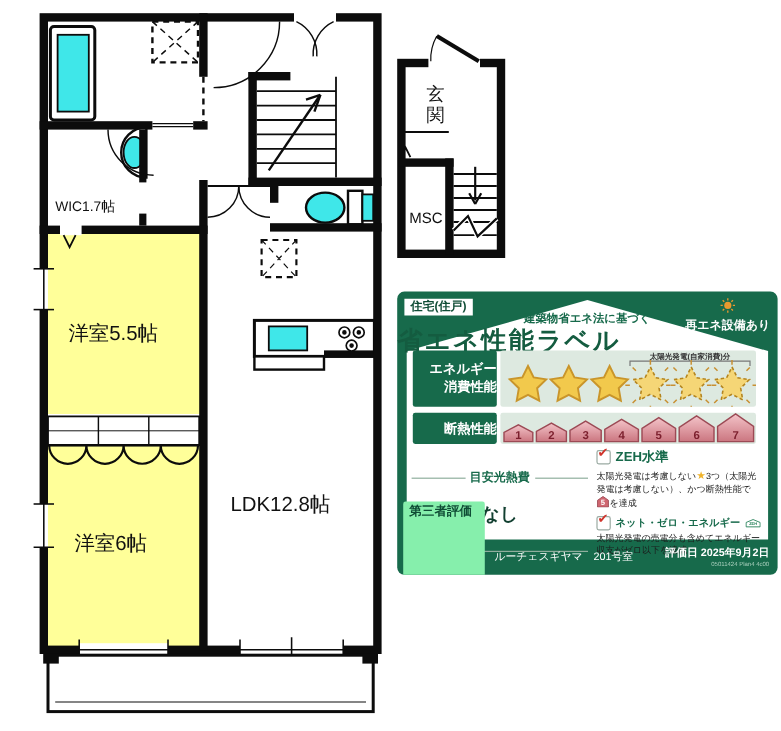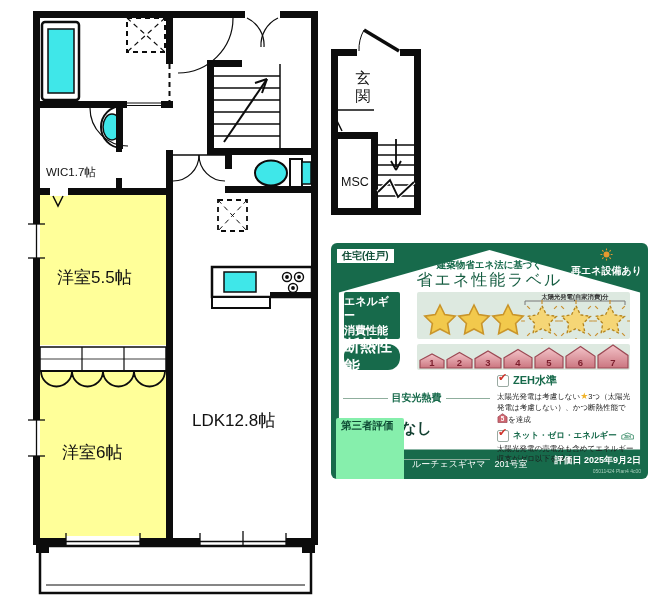--- a/index.html
+++ b/index.html
@@ -21,27 +21,27 @@
   .energy-label{position:absolute;left:331px;top:243px;width:317px;height:236px;
     background:#176a4b;border-radius:6px;overflow:hidden;font-family:"Liberation Sans","DejaVu Sans",sans-serif;}
   .el-house-bg{position:absolute;inset:0;background:#fff;
     clip-path:polygon(50% 3%,97.5% 21%,97.5% 87.5%,2.5% 87.5%,2.5% 21%);}
   .el-badge{position:absolute;left:4px;top:4px;background:#fff;border:2px solid #176a4b;
     border-radius:2px;padding:0 5px;height:14px;line-height:14px;font-size:10px;font-weight:bold;color:#0f4c35;}
   .el-renew{position:absolute;right:6px;top:5px;display:flex;align-items:center;gap:3px;
     color:#fff;font-size:10px;font-weight:bold;flex-direction:column;}
   .el-sub{position:absolute;left:0;right:0;top:16px;text-align:center;
     font-size:9.5px;font-weight:bold;color:#176a4b;}
-  .el-title{position:absolute;left:0;right:0;top:27px;text-align:center;
-    font-size:16px;font-weight:normal;letter-spacing:2px;color:#145c40;}
+  .el-title{position:absolute;left:0;right:0;top:27px;text-align:left;
+    font-size:21px;font-weight:bold;letter-spacing:2px;color:#145c40;}
   .cell{position:absolute;border-radius:2px;}
-  .lab-cell{left:13px;width:56px;background:#176a4b;color:#fff;display:flex;
-    flex-direction:column;align-items:flex-start;justify-content:center;font-weight:bold;}
+  .lab-cell{left:13px;width:70px;background:#176a4b;color:#fff;display:flex;
+    flex-direction:column;align-items:flex-end;justify-content:center;font-weight:bold;}
   .en-lab{top:49px;height:47px;font-size:11px;line-height:1.3;}
-  .ins-lab{top:101px;height:26px;font-size:16px;border-radius:12px;}
+  .ins-lab{top:101px;height:26px;font-size:11px;}
   .con-cell{left:86px;width:213px;background:#dde9e0;}
   .en-con{top:49px;height:47px;}
   .ins-con{top:101px;height:26px;}
   .en-con svg,.ins-con svg{display:block;width:100%;height:100%;}
   .star-solid{fill:#f2c94c;stroke:#c9952b;stroke-width:1.6;}
   .star-dashed{fill:#f5d676;stroke:#b3841f;stroke-width:1.4;stroke-dasharray:3,2.3;}
   .bracket{fill:none;stroke:#777;stroke-width:1;}
   .solar-note{font-size:6.3px;fill:#333;text-anchor:middle;font-weight:bold;}
   .houseP{fill:url(#houseGrad);stroke:#9c4a55;stroke-width:1.2;}
   .houseN{font-size:9.5px;font-weight:bold;fill:#7c1f2d;text-anchor:middle;}

